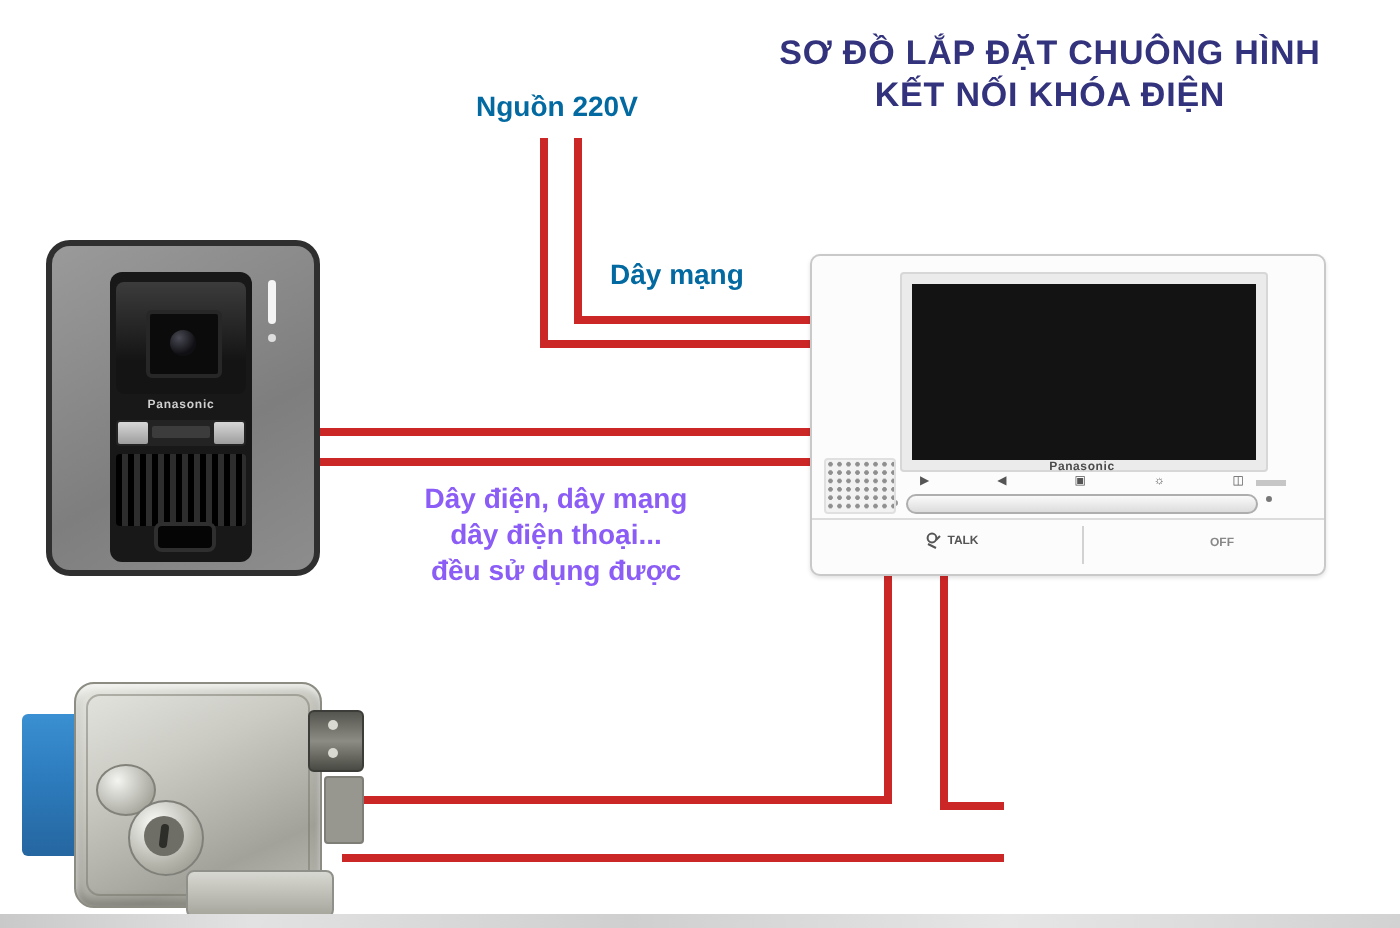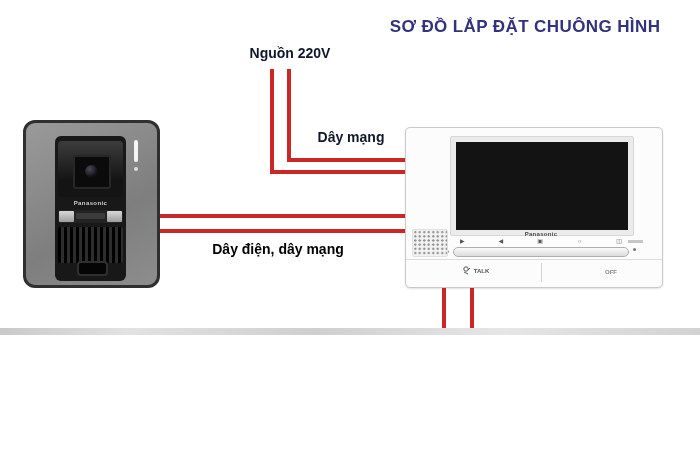--- a/index.html
+++ b/index.html
@@ -1,27 +1,27 @@
 <!DOCTYPE html>
 <html><head>
 <meta charset="utf-8">
 <style>
   html,body{margin:0;padding:0;background:#ffffff;}
   .stage{
-    position:relative;width:700px;height:335px;overflow:hidden;
+    position:relative;width:700px;height:464px;overflow:hidden;
     background:#ffffff;font-family:"Liberation Sans",sans-serif;
   }
   
   .title{position:absolute;left:355px;top:16px;width:340px;text-align:center;
     font-weight:bold;font-size:17px;line-height:21px;color:#32327d;letter-spacing:.4px;}
-  .lbl{position:absolute;font-weight:bold;font-size:14px;color:#0f172a;text-align:center;}
+  .lbl{position:absolute;font-weight:bold;font-size:14px;color:#0369a1;text-align:left;}
   .lbl-power{left:238px;top:45px;width:104px;}
   .lbl-daydien{left:305px;top:129px;width:92px;}
   .wire-note{position:absolute;left:180px;top:240px;width:196px;text-align:center;
-    font-weight:bold;font-size:14px;line-height:18px;color:#000000;}
+    font-weight:bold;font-size:14px;line-height:18px;color:#8b5cf6;}
   
   .wire{position:absolute;background:#cc2727;}
   .w1v{left:270px;top:69px;width:4px;height:105px;}
   .w1h{left:270px;top:170px;width:135px;height:4px;}
   .w2v{left:287px;top:69px;width:4px;height:93px;}
   .w2h{left:287px;top:158px;width:118px;height:4px;}
   .w3{left:157px;top:214px;width:248px;height:4px;}
   .w4{left:157px;top:229px;width:248px;height:4px;}
   .w5v{left:442px;top:288px;width:4px;height:114px;}
   .w5h{left:171px;top:398px;width:275px;height:4px;}
@@ -117,26 +117,29 @@
   .bottom-band{position:absolute;left:0;bottom:0;width:100%;height:7px;
     background:linear-gradient(90deg,#c9c9c9,#e2e2e2 18%,#cfcfcf 45%,#e6e6e6 72%,#d2d2d2);}
 </style>
 </head>
 <body>
 
 <div class="stage">
 
   <div class="title">
     <div>SƠ ĐỒ LẮP ĐẶT CHUÔNG HÌNH</div>
+    <div>KẾT NỐI KHÓA ĐIỆN</div>
   </div>
 
   <div class="lbl lbl-power">Nguồn 220V</div>
   <div class="lbl lbl-daydien">Dây mạng</div>
   <div class="wire-note">
     <div>Dây điện, dây mạng</div>
+    <div>dây điện thoại...</div>
+    <div>đều sử dụng được</div>
   </div>
 
   <div class="wire w1v"></div>
   <div class="wire w1h"></div>
   <div class="wire w2v"></div>
   <div class="wire w2h"></div>
   <div class="wire w3"></div>
   <div class="wire w4"></div>
   <div class="wire w5v"></div>
   <div class="wire w5h"></div>

